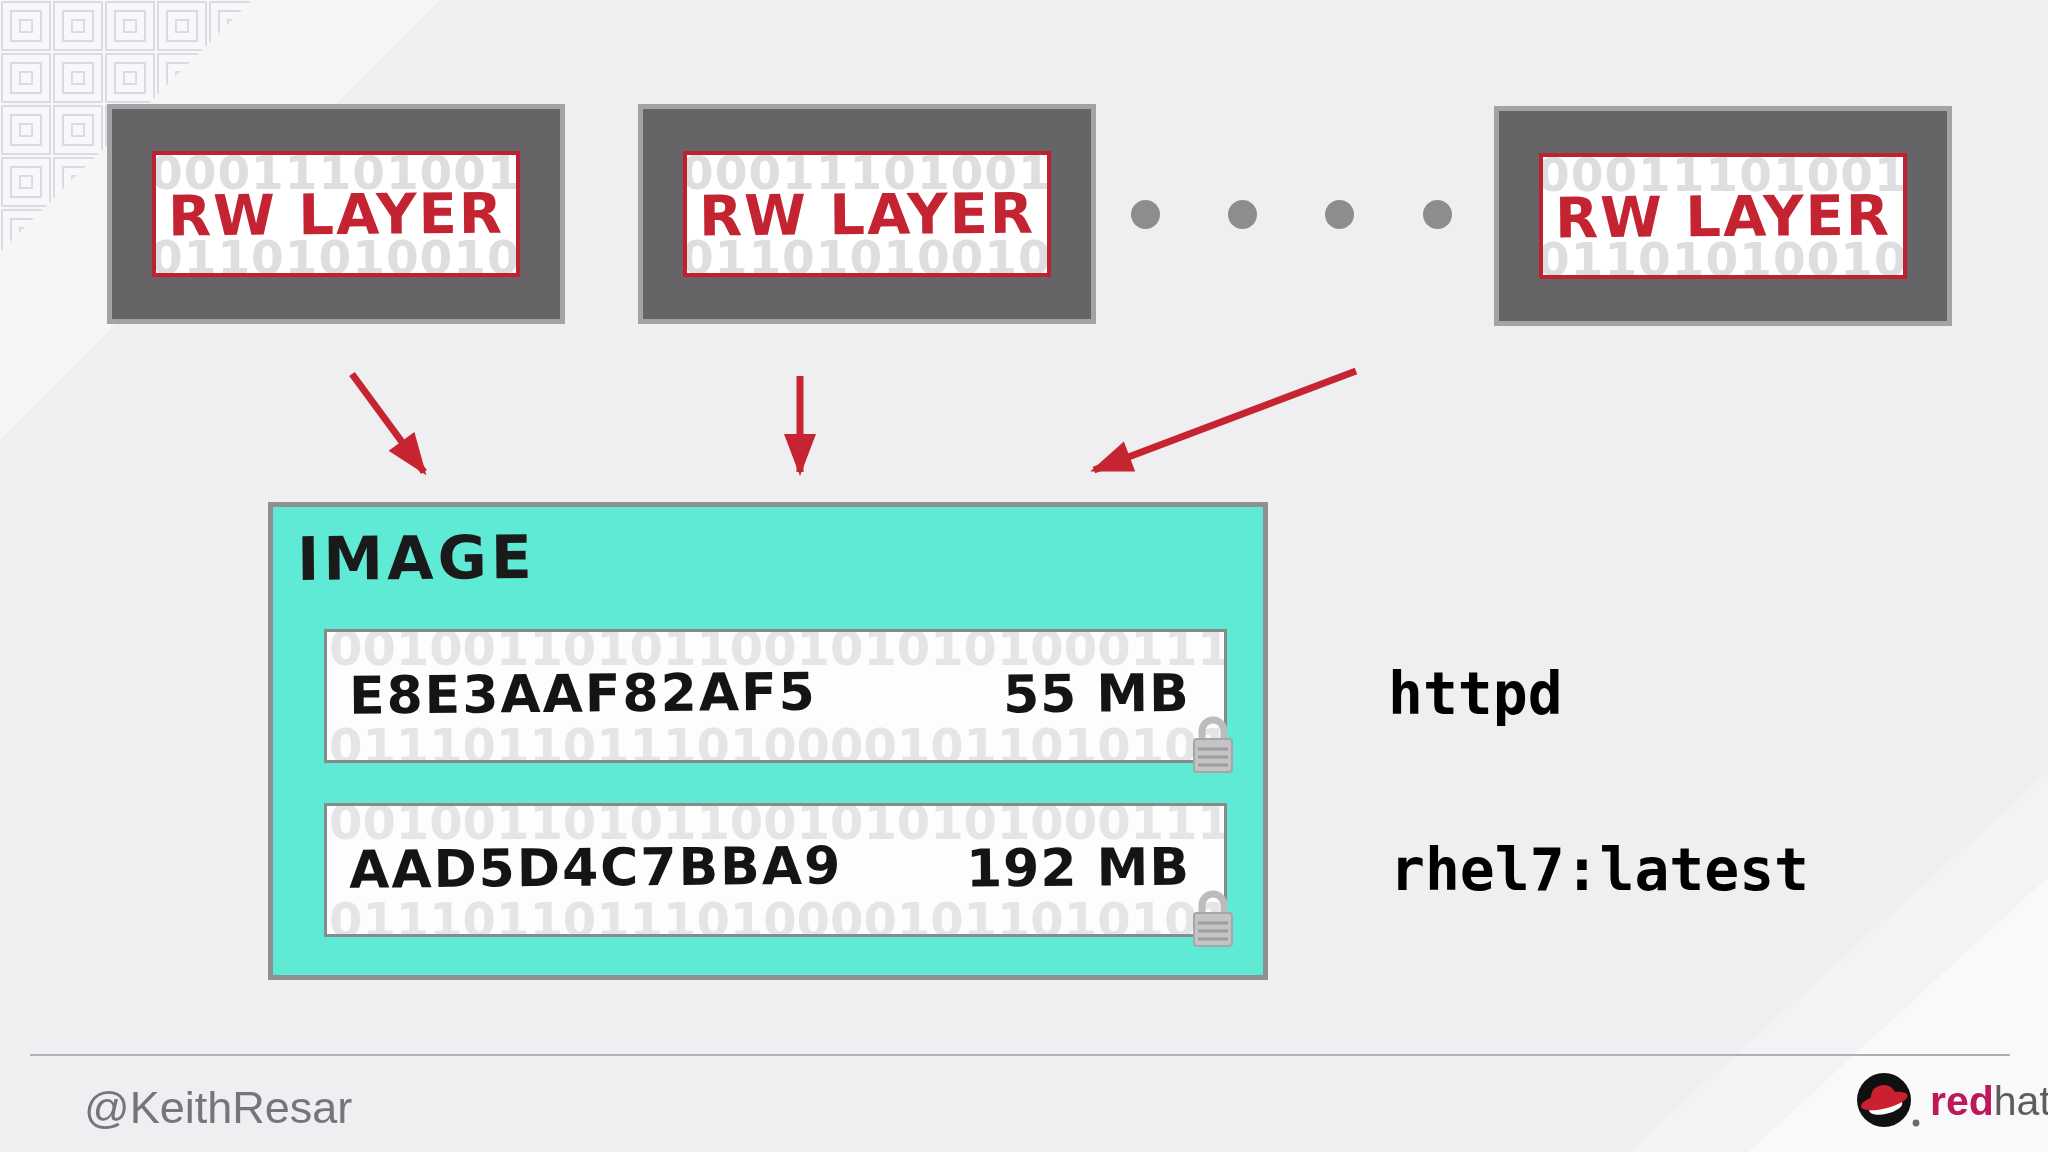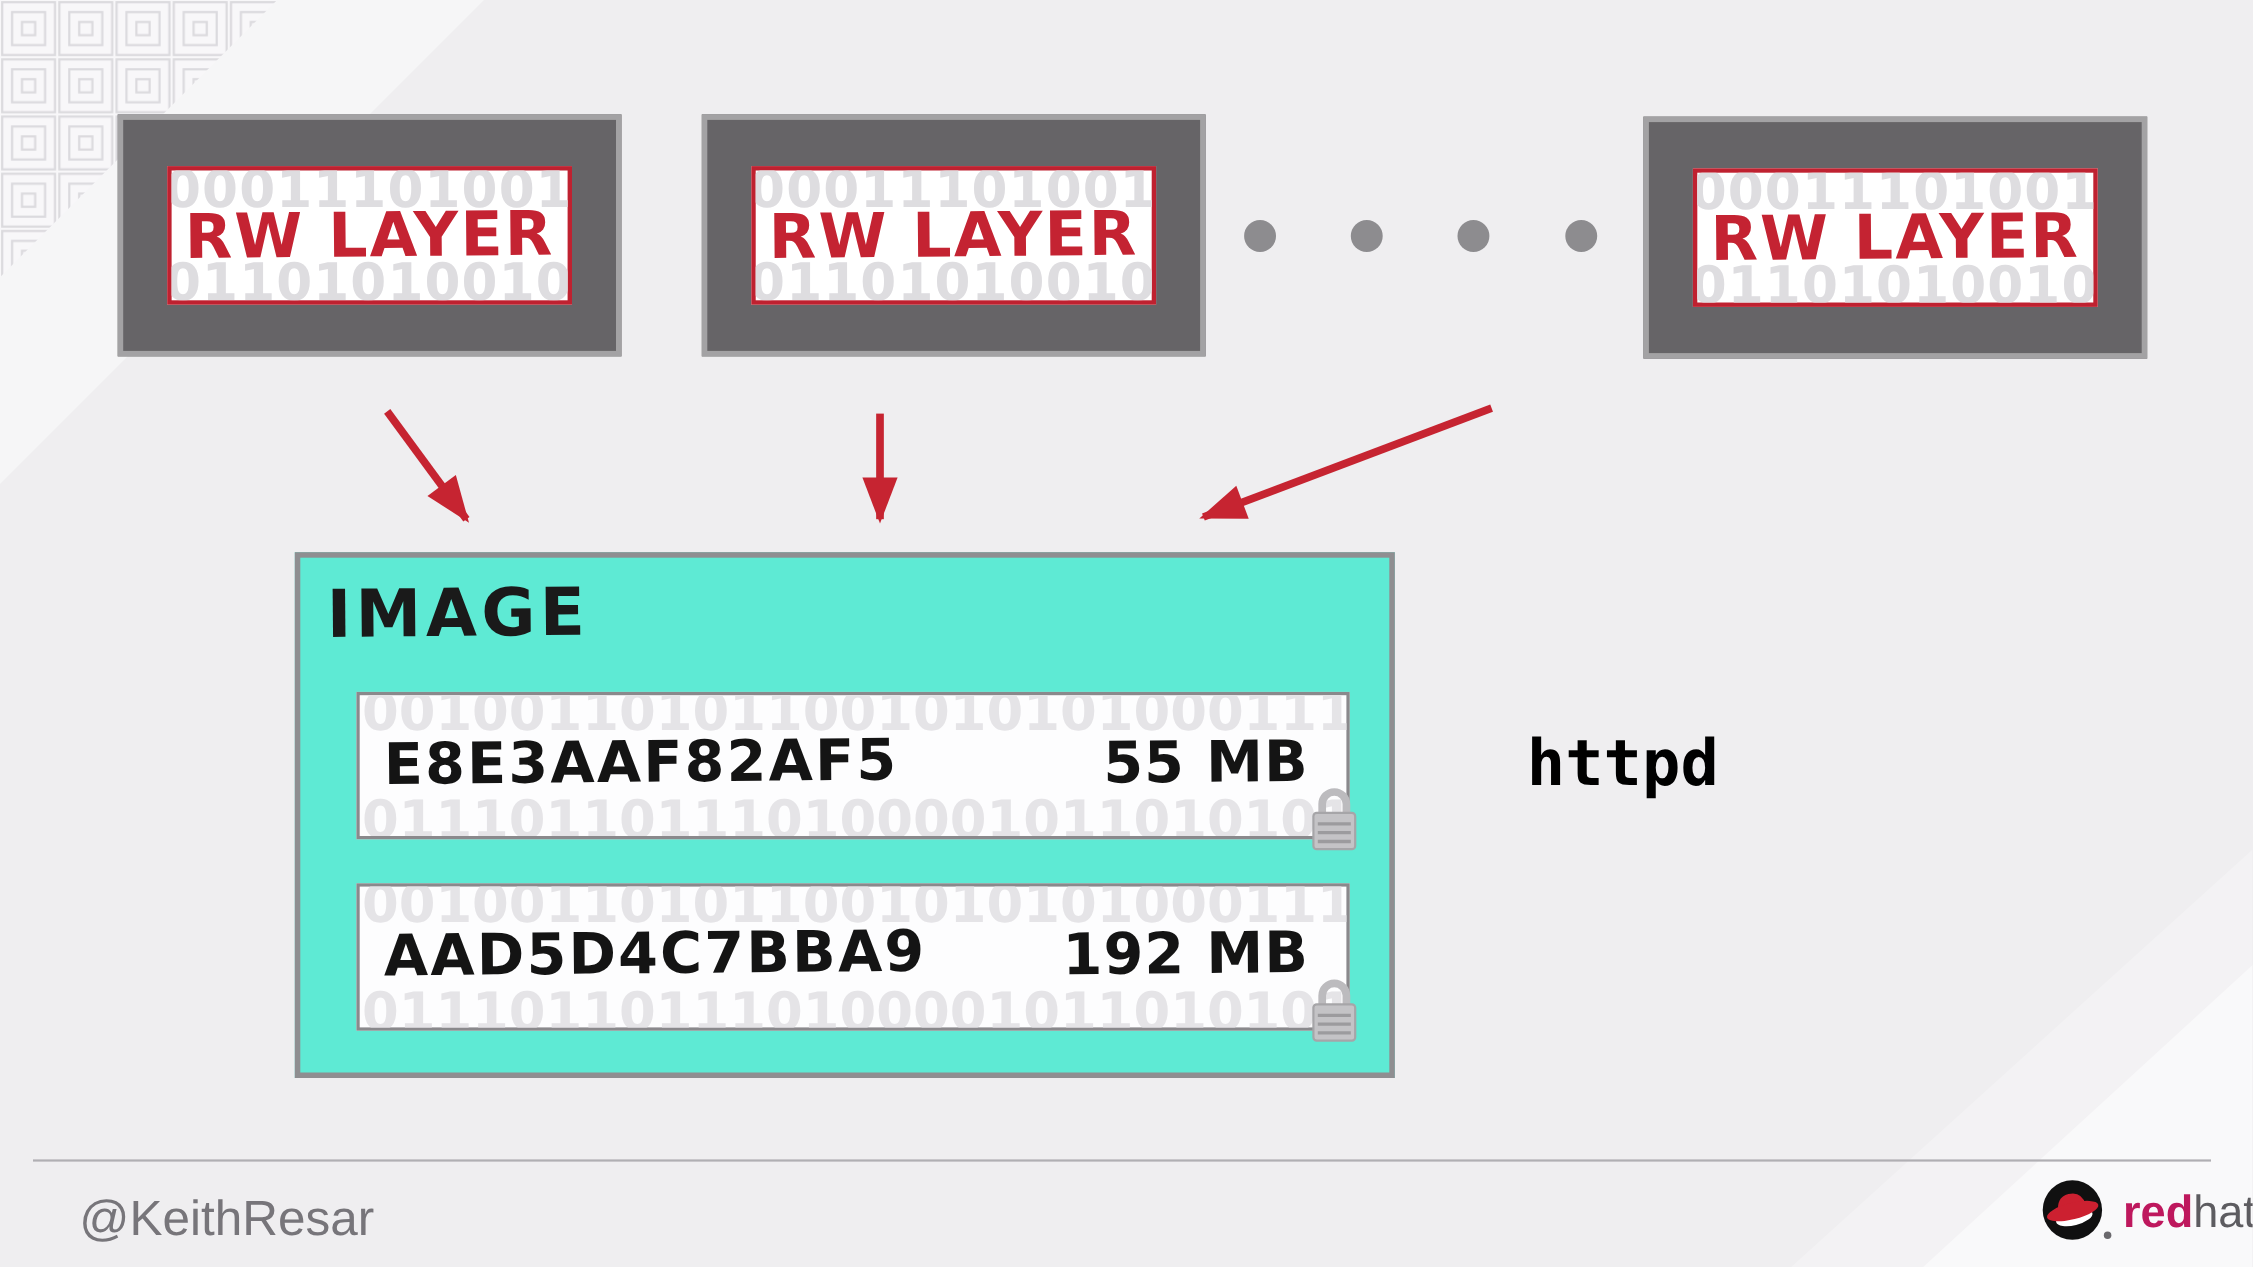--- a/index.html
+++ b/index.html
@@ -50,21 +50,21 @@
   .rowsize{position:absolute;right:34px;top:50%;transform:translateY(-54%) rotate(-0.5deg);
          color:#141414;font-weight:800;font-size:52px;letter-spacing:1px;z-index:2;}
   .lock{position:absolute;right:-11px;bottom:-14px;z-index:3;}
 
   .tag{position:absolute;color:#000000;font-family:"DejaVu Sans Mono",monospace;
        font-weight:700;font-size:58px;white-space:nowrap;}
   .tag.t1{left:1388px;top:660px;} .tag.t2{left:1390px;top:836px;}
 
   
   .divider{position:absolute;left:30px;top:1054px;width:1980px;height:2px;background:#b0afb3;}
-  .handle{position:absolute;left:72px;top:1082px;color:#77757a;
+  .handle{position:absolute;left:84px;top:1082px;color:#77757a;
           font-family:"Liberation Sans",sans-serif;font-size:45px;}
   .logo{position:absolute;left:1856px;top:1072px;display:flex;align-items:center;}
   .logo-text{font-family:"Liberation Sans",sans-serif;font-size:41px;margin-left:8px;
              letter-spacing:0;}
   .logo-red{color:#be185d;font-weight:700;}
   .logo-hat{color:#5d5c60;font-weight:400;}
 </style>
 </head>
 <body>
 
@@ -153,20 +153,21 @@
         <path d="M11,30 V19 a11,11 0 0 1 22,0 V30" fill="none" stroke="#bcbbbe" stroke-width="7"></path>
         <rect x="3" y="27" width="38" height="33" rx="3" fill="#c4c3c6" stroke="#a6a5a8" stroke-width="2"></rect>
         <line x1="7" y1="37" x2="37" y2="37" stroke="#9c9b9e" stroke-width="3"></line>
         <line x1="7" y1="45" x2="37" y2="45" stroke="#9c9b9e" stroke-width="3"></line>
         <line x1="7" y1="53" x2="37" y2="53" stroke="#9c9b9e" stroke-width="3"></line>
       </svg>
     </div>
   </div>
 
   <div class="tag t1">httpd</div>
+  <div class="tag t2">rhel7:latest</div>
 
   <div class="divider"></div>
   <div class="handle">@KeithResar</div>
   <div class="logo">
     <svg width="66" height="58" viewBox="0 0 66 58">
       <circle cx="28" cy="28" r="27" fill="#101010"></circle>
       <g transform="rotate(-14 28 28)">
         <ellipse cx="28" cy="35" rx="17" ry="7" fill="#ffffff"></ellipse>
         <path d="M15,28 q1,-15 13,-15 q12,0 13,13 l0.5,3 q-13,7 -27,0 z" fill="#cc2030"></path>
         <ellipse cx="28" cy="29" rx="24" ry="7.5" fill="#cc2030"></ellipse>

